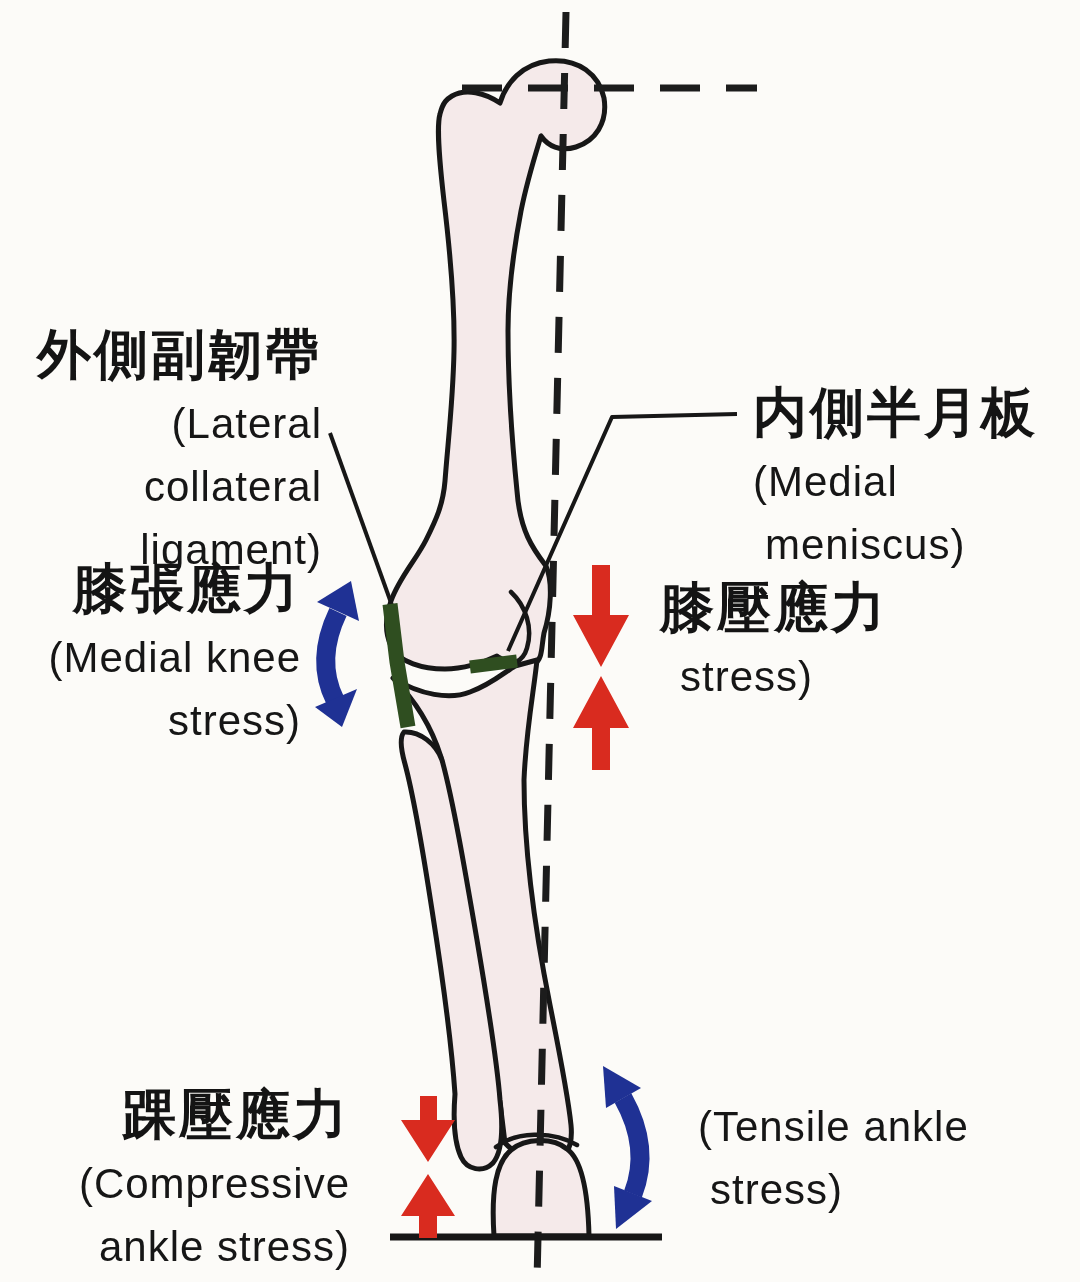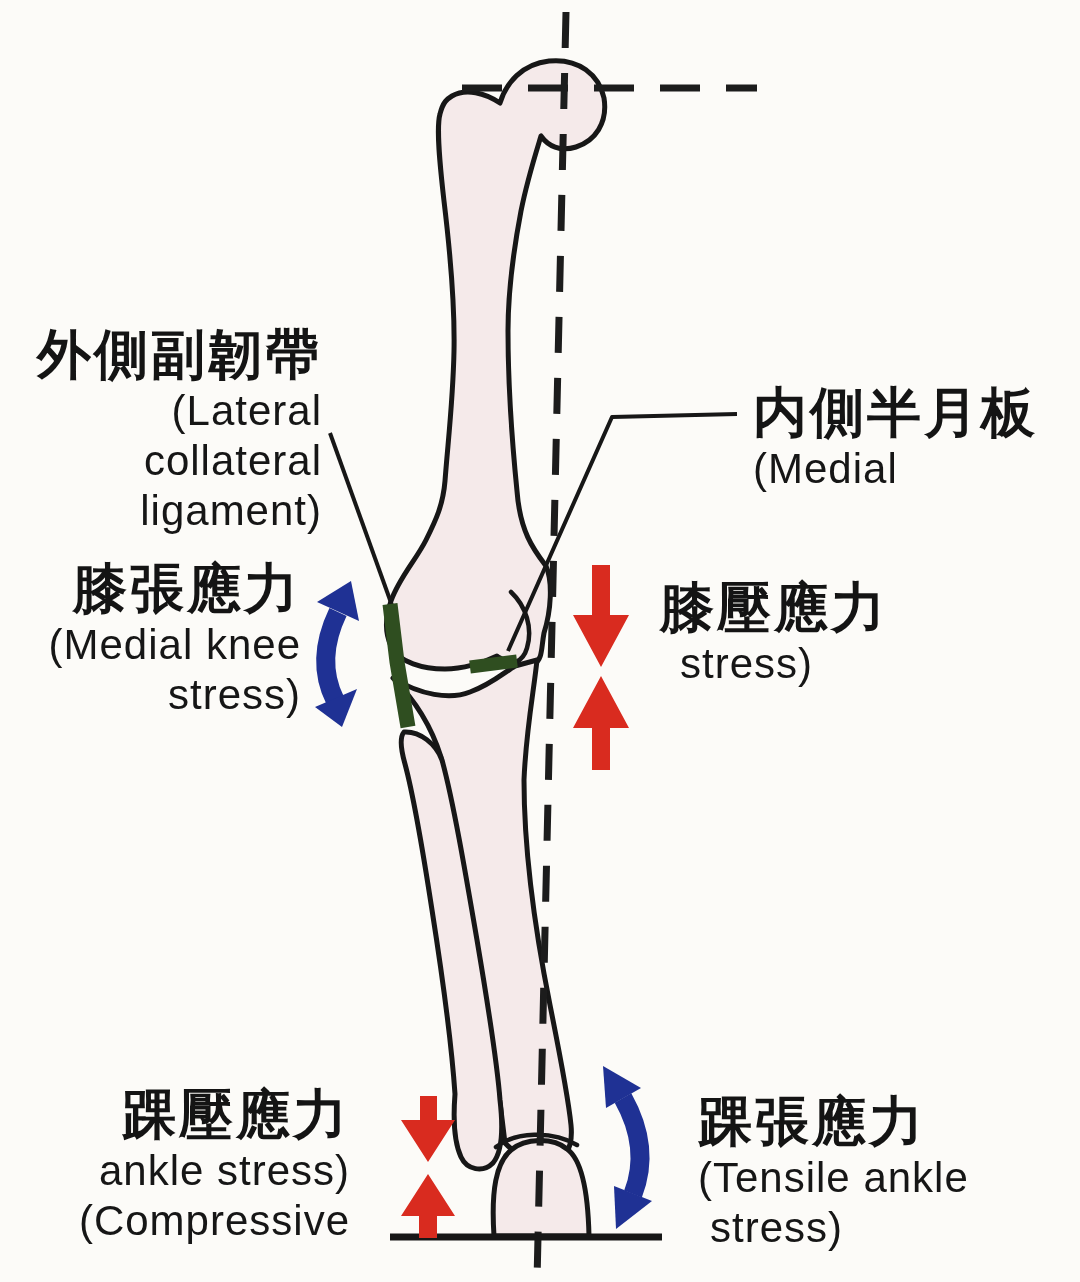--- a/index.html
+++ b/index.html
@@ -5,21 +5,21 @@
   html,body{margin:0;padding:0;background:#e8e8e8;}
   .stage{
     position:relative;width:1080px;height:1282px;overflow:hidden;
     background:#fcfbf8;
     font-family:"Liberation Sans", sans-serif;
     color:#161616;
   }
   svg.art{position:absolute;left:0;top:0;width:1080px;height:1282px;}
   .lbl{position:absolute;white-space:nowrap;}
   .lbl .zh{font-size:54px;line-height:64px;letter-spacing:3px;font-weight:600;color:#141414;}
-  .lbl .en{font-size:42px;line-height:50px;letter-spacing:1px;font-weight:400;color:#161616;}
+  .lbl .en{font-size:42px;line-height:50px;letter-spacing:1px;font-weight:400;color:#161616;margin-top:13px;}
   .alignR{text-align:right;}
   .alignL{text-align:left;}
   .ind12{padding-left:12px;}
   .ind20{padding-left:20px;}
 </style>
 </head>
 <body>
 
 <div class="stage">
 
@@ -124,38 +124,38 @@
   <div class="lbl alignR" style="right:758px;top:322px;">
     <div class="zh">外側副韌帶</div>
     <div class="en">(Lateral</div>
     <div class="en">collateral</div>
     <div class="en">ligament)</div>
   </div>
 
   <div class="lbl alignL" style="left:753px;top:380px;">
     <div class="zh">内側半月板</div>
     <div class="en">(Medial</div>
+    <div class="en ind12">meniscus)</div>
   </div>
 
   <div class="lbl alignR" style="right:779px;top:556px;">
     <div class="zh">膝張應力</div>
     <div class="en">(Medial knee</div>
     <div class="en">stress)</div>
   </div>
 
   <div class="lbl alignL" style="left:660px;top:575px;">
     <div class="zh">膝壓應力</div>
     <div class="en ind20">stress)</div>
   </div>
 
   <div class="lbl alignR" style="right:730px;top:1082px;text-align:right;">
     <div class="zh">踝壓應力</div>
+    <div class="en">(Compressive</div>
     <div class="en">ankle stress)</div>
-    <div class="en">(Compressive</div>
   </div>
 
   <div class="lbl alignL" style="left:698px;top:1089px;">
-    <div class="zh">踝張應力</div>
     <div class="en">(Tensile ankle</div>
     <div class="en ind12">stress)</div>
   </div>
 
 </div>
 
 </body></html>

